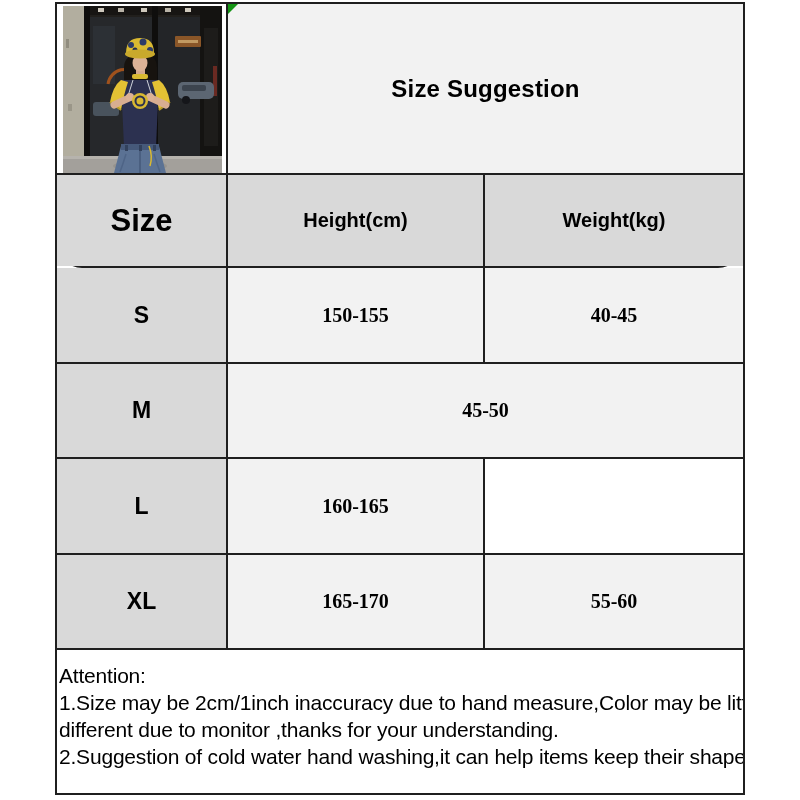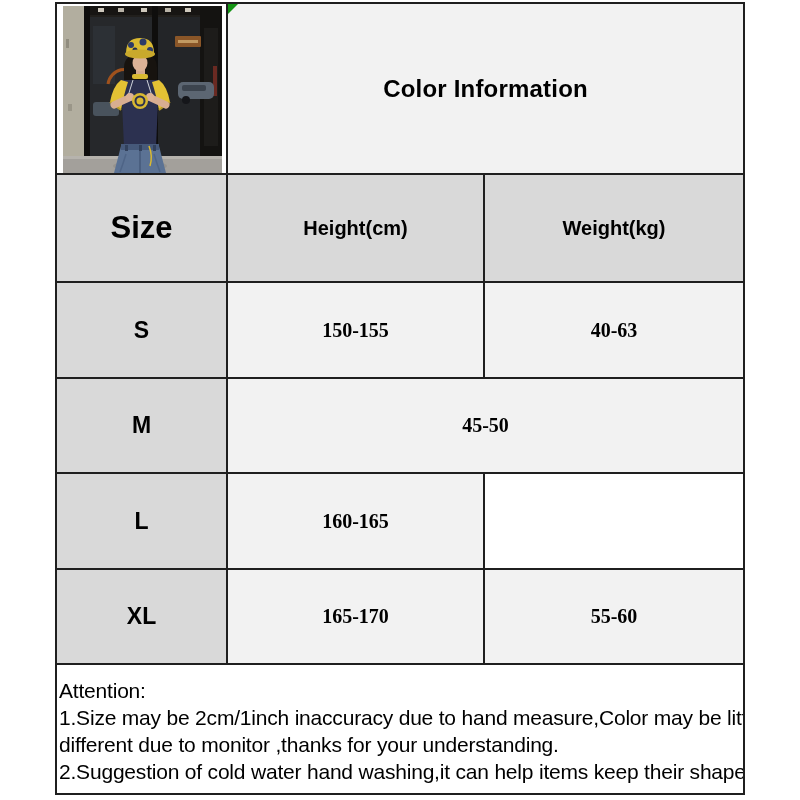--- a/index.html
+++ b/index.html
@@ -52,21 +52,21 @@
   .title-text { font-size: 24px; font-weight: bold; color: #000; letter-spacing: 0.2px; }
   .flag {
     position: absolute;
     left: 0; top: 0;
     width: 0; height: 0;
     border-top: 10px solid var(--flag-green, #149414);
     border-right: 10px solid transparent;
   }
 
   
-  .row-head { height: 108px; flex: 0 0 auto; }
+  .row-head { height: 93px; flex: 0 0 auto; border-radius: 25px; }
   .row-data { height: 96px; flex: 0 0 auto; }
   .row-data.h95 { height: 95px; }
   .cell {
     box-sizing: border-box;
     display: flex;
     align-items: center;
     justify-content: center;
     color: #000;
   }
   .col-size   { flex: 0 0 171px; }
@@ -169,21 +169,21 @@
             <rect x="90" y="139" width="3" height="6" fill="#32415c"></rect>
             <path d="M77 145 L77 167" stroke="#4a5f80" stroke-width="2"></path>
             <path d="M63 148 Q60 158 57 166" stroke="#4e6486" stroke-width="1.5" fill="none"></path>
             <path d="M91 148 Q94 158 97 166" stroke="#4e6486" stroke-width="1.5" fill="none"></path>
             <path d="M86 140 Q90 150 87 160" stroke="#d9b931" stroke-width="1.5" fill="none"></path>
           </g>
         </svg>
       </div>
       <div class="title-cell">
         <div class="flag"></div>
-        <div class="title-text">Color Information</div>
+        <div class="title-text">Size Suggestion</div>
       </div>
     </div>
 
     <div class="row row-head bb">
       <div class="cell col-size head-bg br">
         <span class="size-head-label">Size</span>
       </div>
       <div class="cell col-height head-bg br">
         <span class="head-label">Height(cm)</span>
       </div>
@@ -193,21 +193,21 @@
     </div>
 
     <div class="row row-data bb">
       <div class="cell col-size head-bg br">
         <span class="size-label">S</span>
       </div>
       <div class="cell col-height data-bg br">
         <span class="data-label">150-155</span>
       </div>
       <div class="cell col-weight data-bg">
-        <span class="data-label">40-63</span>
+        <span class="data-label">40-45</span>
       </div>
     </div>
 
     <div class="row row-data h95 bb">
       <div class="cell col-size head-bg br">
         <span class="size-label">M</span>
       </div>
       <div class="cell col-weight data-bg">
         <span class="data-label">45-50</span>
       </div>

